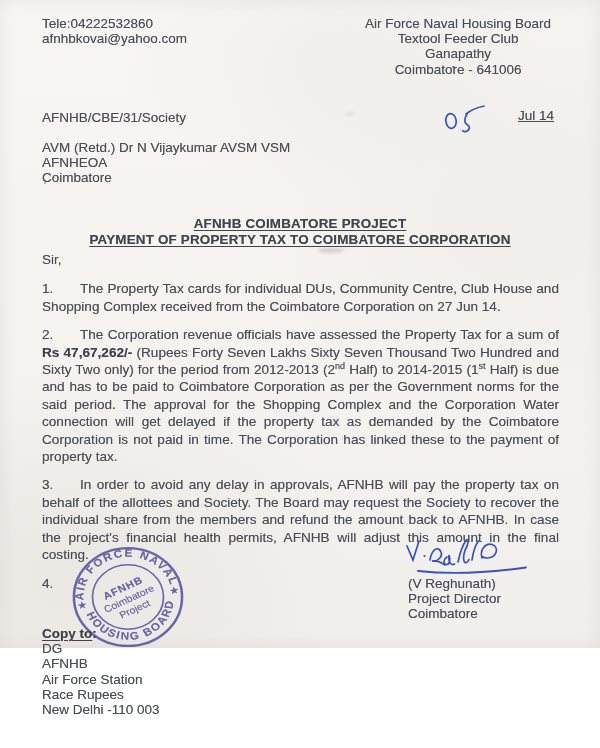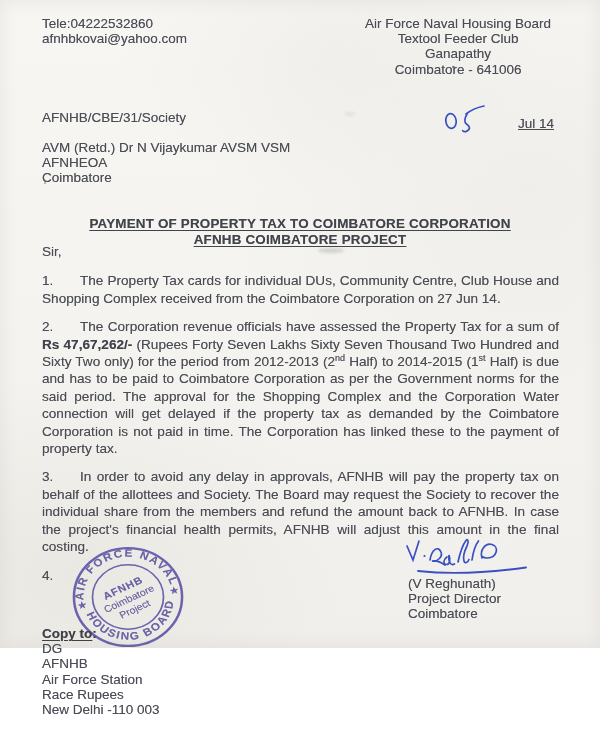--- a/index.html
+++ b/index.html
@@ -16,21 +16,21 @@
     box-shadow:inset 0 0 18px rgba(120,115,105,0.12);
   }
   .abs{position:absolute;}
   .tline{font-size:13.5px;line-height:15.2px;}
   .hdr .tline{line-height:15.2px;}
   .scan-text{text-shadow:0 0 0.5px rgba(74,77,85,0.55);}
   .ref-row{left:42px;top:108px;width:516px;}
   .subject{left:0;top:216px;width:100%;text-align:center;font-weight:700;color:#41444c;}
   .subject .sline{font-size:13.4px;line-height:15.6px;text-decoration:underline;text-decoration-thickness:1.3px;text-underline-offset:2px;letter-spacing:0.2px;}
   .bodyflow{left:42px;top:243px;width:517px;font-size:13.6px;line-height:17.4px;text-align:justify;}
-  .salutation{margin-bottom:12px;text-align:left;}
+  .salutation{margin-bottom:12px;text-align:left;margin-top:8px;}
   .para{position:relative;text-indent:38px;margin-bottom:11px;}
   .pnum{position:absolute;left:0;top:0;text-indent:0;}
   sup{font-size:9px;line-height:0;vertical-align:super;margin-top:32px;}
   .b{font-weight:700;color:#3f424a;}
   .sigblock{left:408px;top:560px;font-size:13.5px;line-height:15px;margin-top:16px;}
   .copyblock{left:42px;top:626px;font-size:13.5px;line-height:15.4px;}
   .copylabel{font-weight:700;color:#3f424a;}
   .copylabel .ul{text-decoration:underline;text-decoration-thickness:1.4px;text-underline-offset:2px;}
   .speck{position:absolute;background:#6a6c72;border-radius:50%;}
   .smudge{position:absolute;background:rgba(150,148,142,0.35);border-radius:50%;filter:blur(1.5px);}
@@ -56,32 +56,32 @@
   <div class="abs ref-row">
     <span class="tline">AFNHB/CBE/31/Society</span>
     
     <svg class="abs" style="left:400px;top:-6px;" width="46" height="32" viewBox="0 0 46 32" aria-label="05">
       <g fill="none" stroke="#3550c2" stroke-width="1.7" stroke-linecap="round">
         <ellipse cx="9" cy="19" rx="5.2" ry="7.5" transform="rotate(-8 9 19)"></ellipse>
         <path d="M24 12 C 29 8 35 5.5 42 4"></path>
         <path d="M25 12 c -2.5 4.5 -3.5 8 -0.5 10 c 3 2 4.5 4.5 0.5 7 c -1.8 1.1 -3.5 0.6 -4.3 -0.3"></path>
       </g>
     </svg>
-    <span class="tline abs" style="left:476px;top:8px;text-decoration:underline;">Jul 14</span>
+    <span class="tline abs" style="left:476px;top:0;text-decoration:underline;">Jul 14</span>
   </div>
 
   <div class="abs" style="left:42px;top:140px;">
       <div class="tline">AVM (Retd.) Dr N Vijaykumar AVSM VSM</div>
       <div class="tline">AFNHEOA</div>
       <div class="tline">Coimbatore</div>
     </div>
 
   <div class="abs subject">
+    <div class="sline">AFNHB COIMBATORE PROJECT</div>
     <div class="sline">PAYMENT OF PROPERTY TAX TO COIMBATORE CORPORATION</div>
-    <div class="sline">AFNHB COIMBATORE PROJECT</div>
   </div>
 
   <div class="abs bodyflow">
     <div class="salutation">Sir,</div>
     <div>
         <div class="para"><span class="pnum">1.</span><span>The Property Tax cards for individual DUs, Community Centre, Club House and Shopping Complex received from the Coimbatore Corporation on 27 Jun 14.</span></div>
         <div class="para"><span class="pnum">2.</span><span>The Corporation revenue officials have assessed the Property Tax for a sum of </span><span class="b">Rs 47,67,262/-</span><span> (Rupees Forty Seven Lakhs Sixty Seven Thousand Two Hundred and Sixty Two only) for the period from 2012-2013 (2</span><sup>nd</sup><span> Half) to 2014-2015 (1</span><sup>st</sup><span> Half) is due and has to be paid to Coimbatore Corporation as per the Government norms for the said period. The approval for the Shopping Complex and the Corporation Water connection will get delayed if the property tax as demanded by the Coimbatore Corporation is not paid in time. The Corporation has linked these to the payment of property tax.</span></div>
         <div class="para"><span class="pnum">3.</span><span>In order to avoid any delay in approvals, AFNHB will pay the property tax on behalf of the allottees and Society. The Board may request the Society to recover the individual share from the members and refund the amount back to AFNHB. In case the project's financial health permits, AFNHB will adjust this amount in the final costing.</span></div>
         <div class="para"><span class="pnum">4.</span></div>
       </div>

